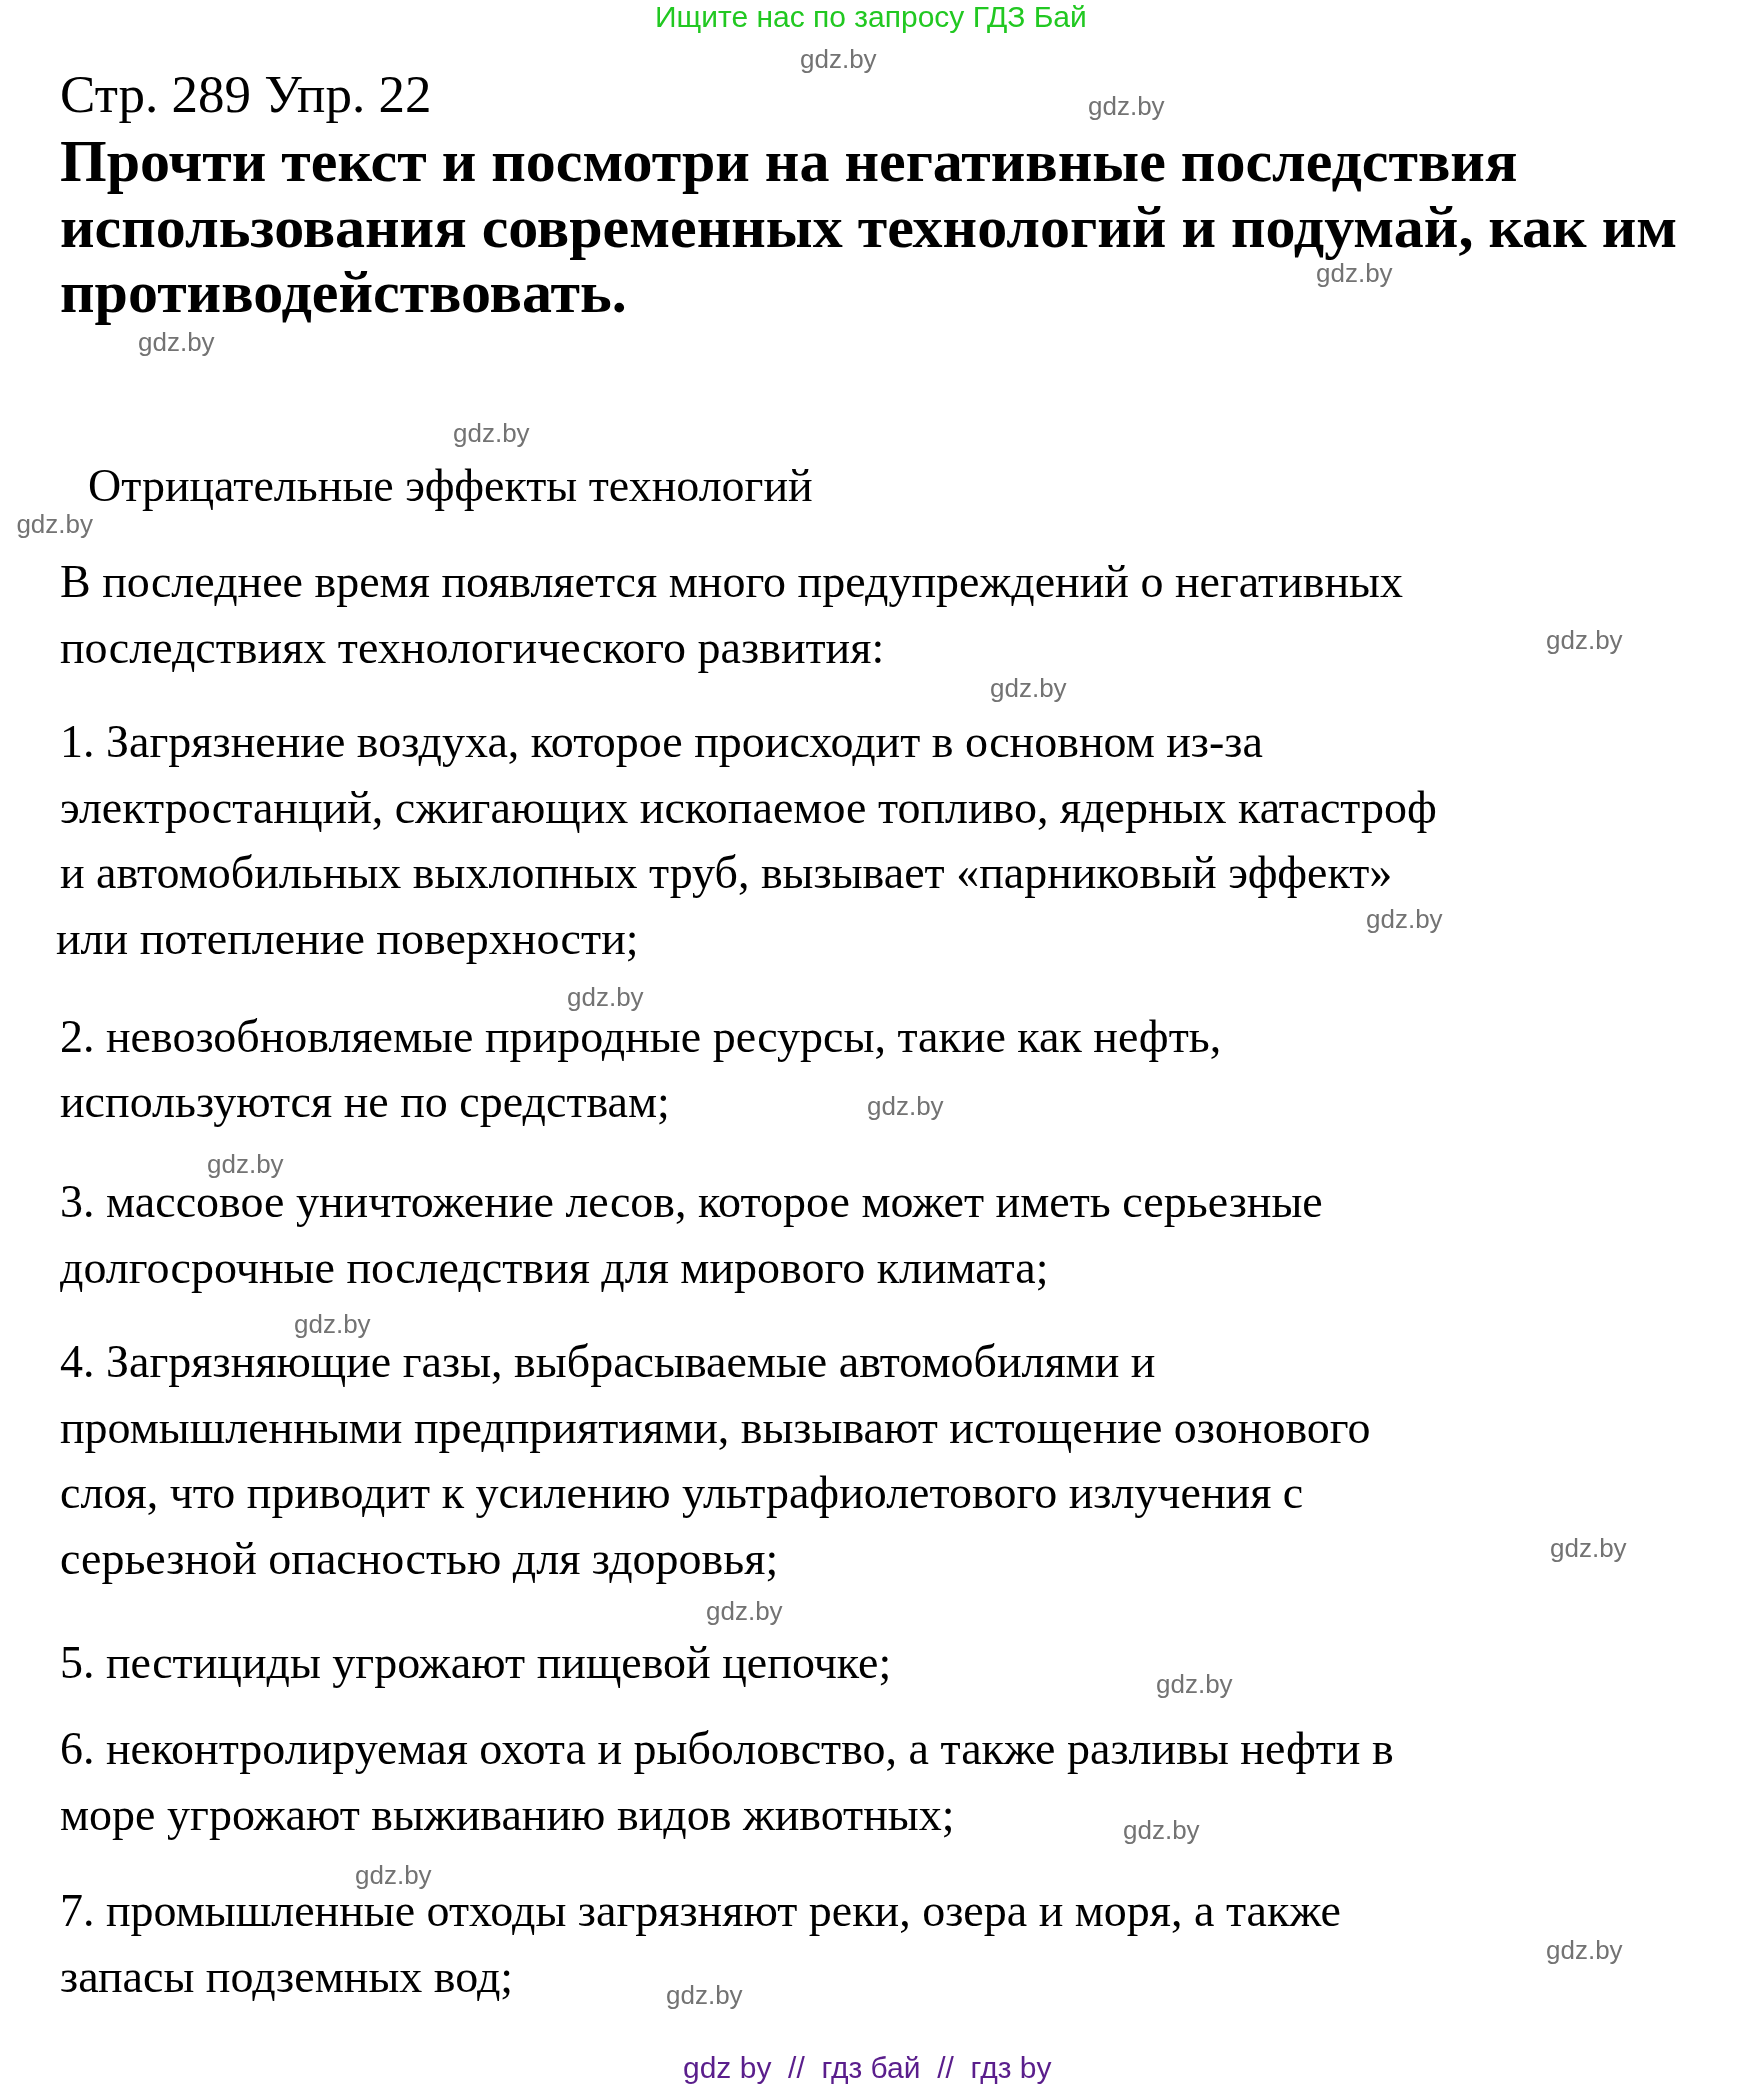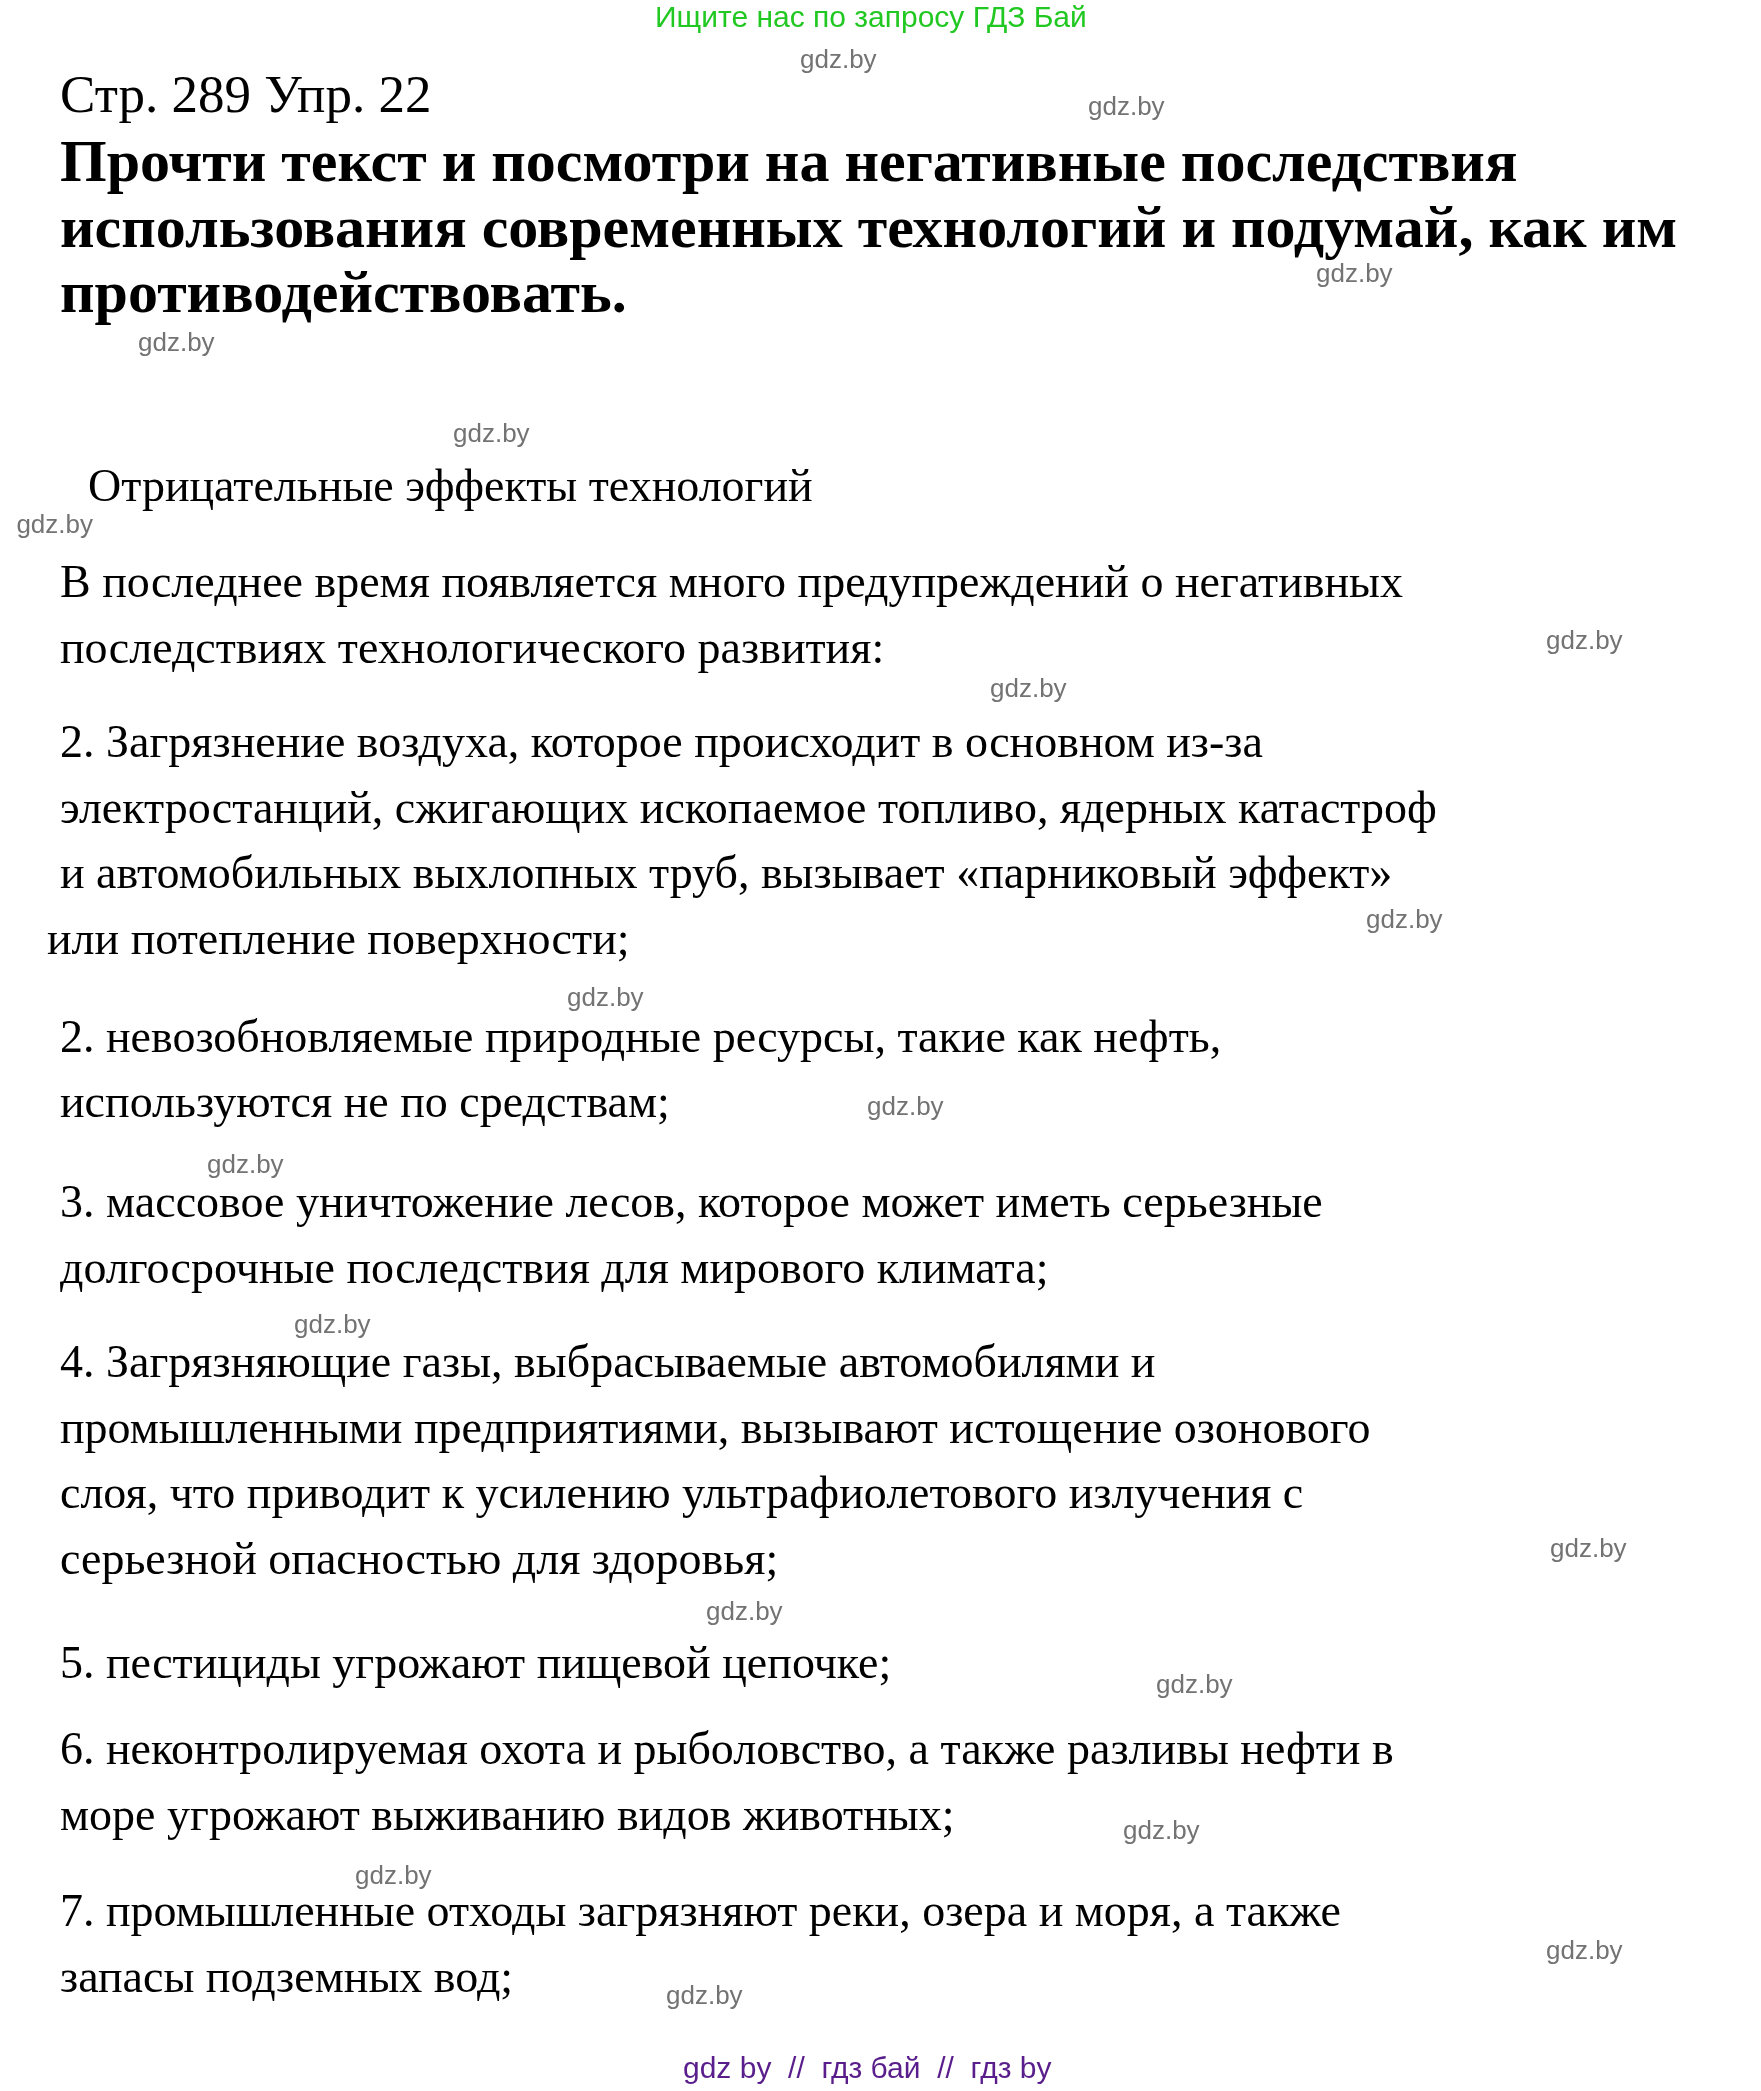--- a/index.html
+++ b/index.html
@@ -21,24 +21,24 @@
 
 <div class="abs task" style="left:60px; top:129px;">Прочти текст и посмотри на негативные последствия</div>
 <div class="abs task" style="left:60px; top:195px;">использования современных технологий и подумай, как им</div>
 <div class="abs task" style="left:60px; top:260px;">противодействовать.</div>
 
 <div class="abs body" style="left:60px; top:453px;margin-left:28px;">Отрицательные эффекты технологий</div>
 
 <div class="abs body" style="left:60px; top:549px;">В последнее время появляется много предупреждений о негативных</div>
 <div class="abs body" style="left:60px; top:615px;">последствиях технологического развития:</div>
 
-<div class="abs body" style="left:60px; top:709px;">2. Загрязнение воздуха, которое происходит в основном из-за</div>
+<div class="abs body" style="left:60px; top:709px;">1. Загрязнение воздуха, которое происходит в основном из-за</div>
 <div class="abs body" style="left:60px; top:775px;">электростанций, сжигающих ископаемое топливо, ядерных катастроф</div>
 <div class="abs body" style="left:60px; top:840px;">и автомобильных выхлопных труб, вызывает «парниковый эффект»</div>
-<div class="abs body" style="left:47px; top:906px;">или потепление поверхности;</div>
+<div class="abs body" style="left:56px; top:906px;">или потепление поверхности;</div>
 
 <div class="abs body" style="left:60px; top:1004px;">2. невозобновляемые природные ресурсы, такие как нефть,</div>
 <div class="abs body" style="left:60px; top:1069px;">используются не по средствам;</div>
 
 <div class="abs body" style="left:60px; top:1169px;">3. массовое уничтожение лесов, которое может иметь серьезные</div>
 <div class="abs body" style="left:60px; top:1235px;">долгосрочные последствия для мирового климата;</div>
 
 <div class="abs body" style="left:60px; top:1329px;">4. Загрязняющие газы, выбрасываемые автомобилями и</div>
 <div class="abs body" style="left:60px; top:1395px;">промышленными предприятиями, вызывают истощение озонового</div>
 <div class="abs body" style="left:60px; top:1460px;">слоя, что приводит к усилению ультрафиолетового излучения с</div>

